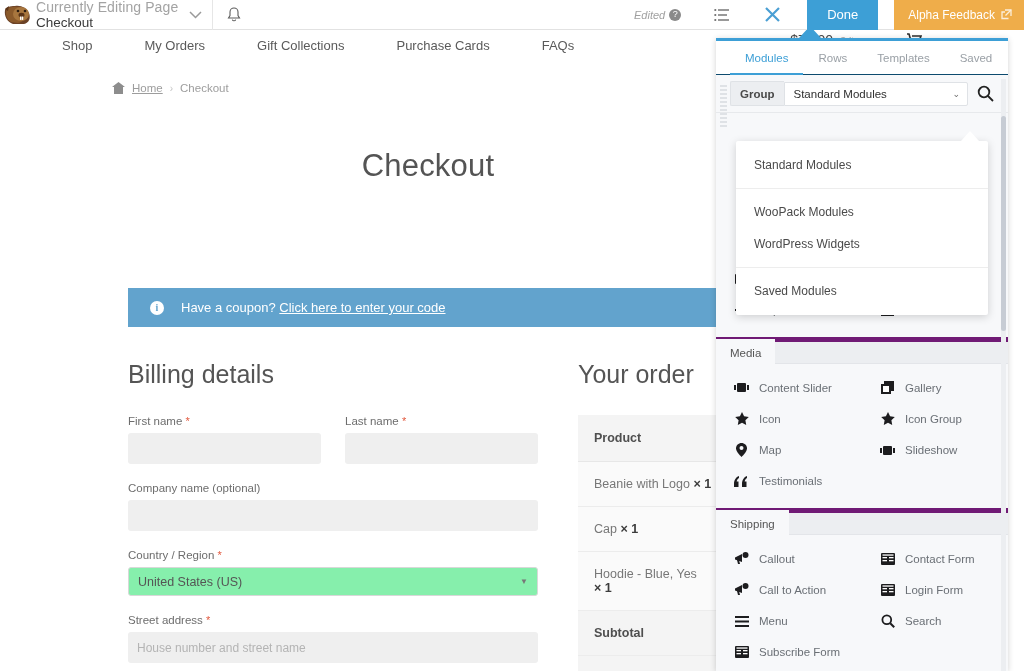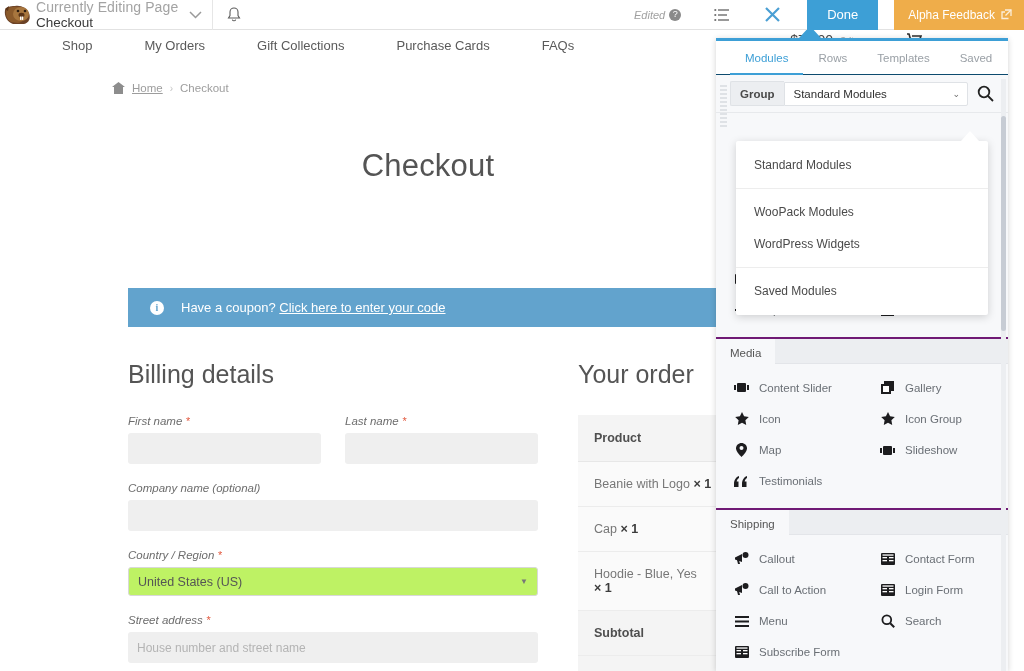--- a/index.html
+++ b/index.html
@@ -100,32 +100,32 @@
     width: 14px; height: 14px; border-radius: 50%; background: #fff; color: #62a3cd;
     font-size: 10px; font-weight: bold; display: flex; align-items: center;
     justify-content: center; font-family: "Liberation Serif", serif;
   }
   .coupon-txt { font-size: 13px; }
   .coupon-txt a { color: #fff; text-decoration: underline; }
 
   
   .billing { position: absolute; top: 300px; left: 128px; width: 410px; }
   .sec-title { font-size: 25px; color: #555; font-weight: 300; margin: 0 0 26px 0; }
-  .fld-label { font-size: 11.5px; color: #6d6d6d; margin-bottom: 6px; display: block; font-style: italic; }
+  .fld-label { font-size: 11.5px; color: #6d6d6d; margin-bottom: 6px; display: block; }
   .req { color: #e2583e; font-size: 11px; }
   .fld-input {
     width: 100%; height: 31px; background: #efefef; border: none; border-radius: 3px;
     font-size: 12px; color: #555; padding: 0 9px; font-family: "Liberation Sans", sans-serif;
   }
   .fld-input::placeholder { color: #b4b4b4; }
   .row2 { display: flex; gap: 24px; }
   .row2 > div { flex: 1 1 0; }
   .fld-group { margin-bottom: 18px; }
   .fld-select {
-    width: 100%; height: 29px; background: #bef264; border: 1px solid #d8d8d8; border-radius: 3px;
+    width: 100%; height: 29px; background: #86efac; border: 1px solid #d8d8d8; border-radius: 3px;
     font-size: 12.5px; color: #555; padding: 0 9px; display: flex; align-items: center;
     justify-content: space-between;
   }
   .fld-select .arw { color: #777; font-size: 8px; }
 
   
   .order { position: absolute; top: 300px; left: 578px; width: 320px; }
   .order-table { width: 100%; border-collapse: collapse; }
   .order-table th {
     text-align: left; font-size: 12.5px; color: #4f4f4f; font-weight: bold;
@@ -193,22 +193,22 @@
     position: absolute; top: 90px; left: 245px; width: 0; height: 0;
     border-left: 9px solid transparent; border-right: 9px solid transparent;
     border-bottom: 10px solid #fff; z-index: 57;
   }
   .bb-dd-item { font-size: 12px; color: #4a4a4a; padding: 9px 18px; }
   .bb-dd-sep { height: 1px; background: #ededed; margin: 7px 0; }
 
   .bb-scroll-area { position: absolute; top: 73px; left: 0; width: 292px; bottom: 0; overflow: hidden; }
 
   .bb-group-head {
-    background: #eceef1; height: 27px; display: flex; align-items: flex-start;
-    border-top: 2px solid #701a75; border-bottom: 1px solid #e3e5e9;
+    background: #eceef1; height: 27px; display: flex; align-items: center;
+    border-top: 5px solid #701a75; border-bottom: 1px solid #e3e5e9;
   }
   .bb-group-head span {
     background: #f7f8fa; height: 27px; display: flex; align-items: center;
     padding: 0 14px; font-size: 11.5px; color: #555;
   }
   .bb-mod-grid { display: flex; flex-wrap: wrap; padding: 8px 0 12px 0; background: #f7f8fa; }
   .bb-mod {
     width: 50%; display: flex; align-items: center; gap: 10px;
     padding: 9px 6px 9px 18px; font-size: 11.5px; color: #6a6f75; text-align: center;
   }

